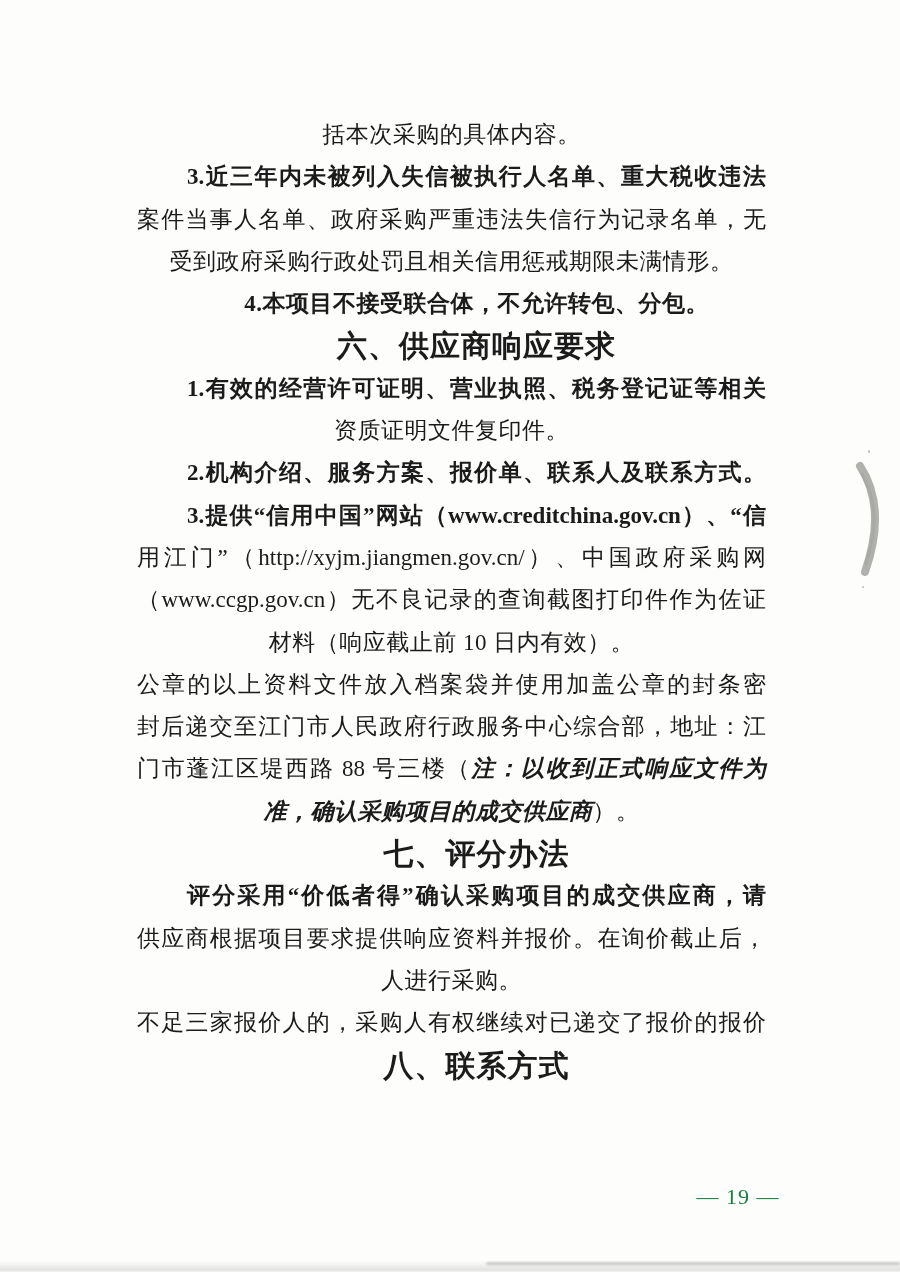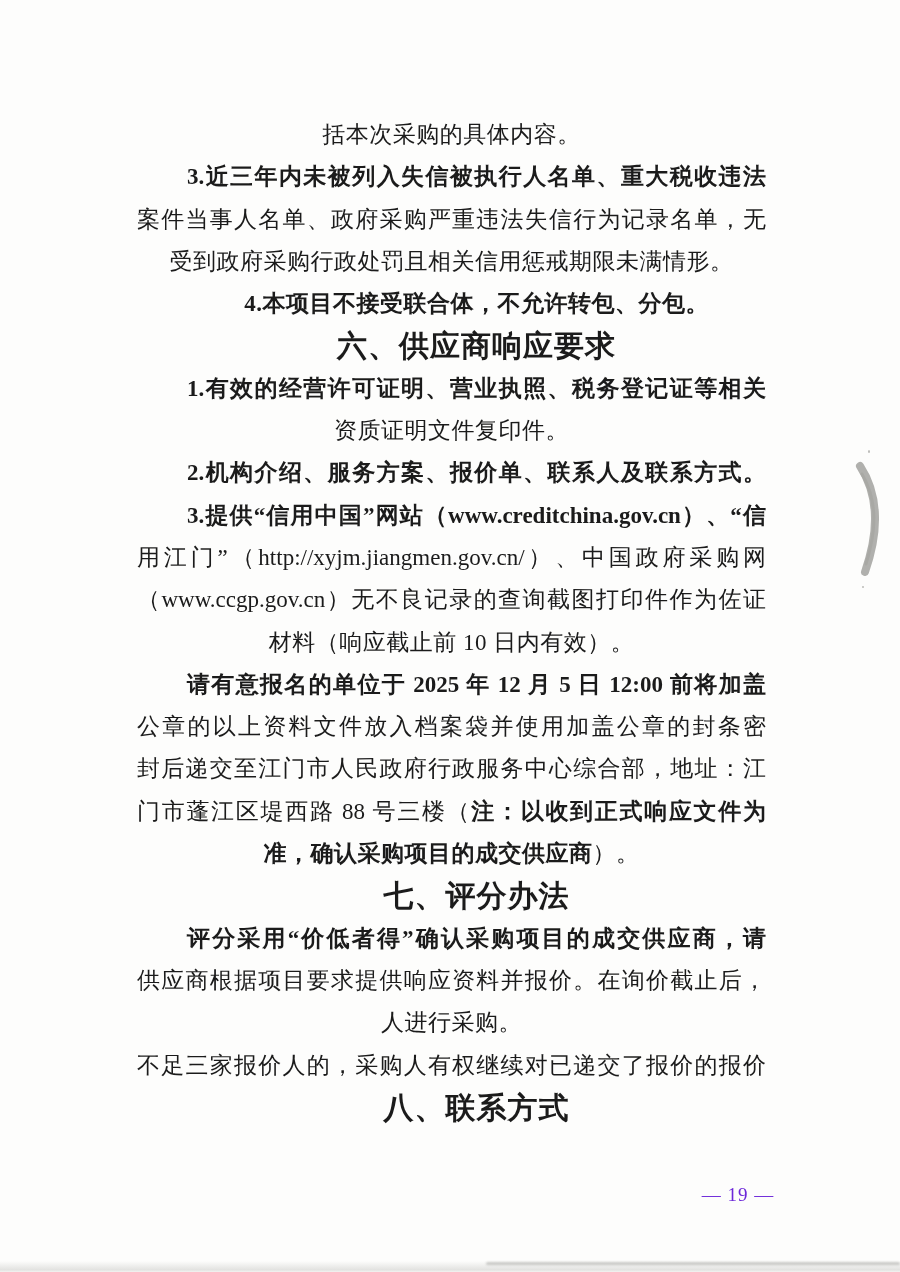--- a/index.html
+++ b/index.html
@@ -44,30 +44,31 @@
     font-weight: bold;
   }
   .line.heading {
     font-family: "Liberation Sans", "DejaVu Sans", sans-serif;
     font-weight: 700;
     font-size: 30px;
     letter-spacing: 1px;
   }
   .line .b {
     font-weight: 700;
+    font-style: italic;
   }
   .page-number {
     position: absolute;
     top: 1184px;
     left: 688px;
     width: 100px;
     text-align: center;
-    font-size: 19px;
+    font-size: 22px;
     letter-spacing: 1px;
-    color: #6d28d9;
+    color: #15803d;
   }
   .scan-mark {
     position: absolute;
     left: 850px;
     top: 460px;
     width: 40px;
     height: 120px;
     opacity: 0.78;
     filter: blur(0.5px);
   }
@@ -110,21 +111,20 @@
       <div class="line"><span>受到政府采购行政处罚且相关信用惩戒期限未满情形。</span></div>
       <div class="line indent"><span>4.本项目不接受联合体，不允许转包、分包。</span></div>
       <div class="line heading indent"><span>六、供应商响应要求</span></div>
       <div class="line indent justify"><span>1.有效的经营许可证明、营业执照、税务登记证等相关</span></div>
       <div class="line"><span>资质证明文件复印件。</span></div>
       <div class="line indent justify"><span>2.机构介绍、服务方案、报价单、联系人及联系方式。</span></div>
       <div class="line indent justify"><span>3.提供“信用中国”网站（www.creditchina.gov.cn）、“信</span></div>
       <div class="line justify"><span>用江门”（http://xyjm.jiangmen.gov.cn/）、中国政府采购网</span></div>
       <div class="line justify"><span>（www.ccgp.gov.cn）无不良记录的查询截图打印件作为佐证</span></div>
       <div class="line"><span>材料（响应截止前 10 日内有效）。</span></div>
-      <div class="line indent justify"><span>请有意报名的单位于 2025 年 12 月 5 日 12:00 前将加盖</span></div>
       <div class="line justify"><span>公章的以上资料文件放入档案袋并使用加盖公章的封条密</span></div>
       <div class="line justify"><span>封后递交至江门市人民政府行政服务中心综合部，地址：江</span></div>
       <div class="line justify"><span>门市蓬江区堤西路 88 号三楼（</span><span class="b">注：以收到正式响应文件为</span></div>
       <div class="line"><span class="b">准，确认采购项目的成交供应商</span><span>）。</span></div>
       <div class="line heading indent"><span>七、评分办法</span></div>
       <div class="line indent justify"><span>评分采用“价低者得”确认采购项目的成交供应商，请</span></div>
       <div class="line justify"><span>供应商根据项目要求提供响应资料并报价。在询价截止后，</span></div>
       <div class="line"><span>人进行采购。</span></div>
       <div class="line justify"><span>不足三家报价人的，采购人有权继续对已递交了报价的报价</span></div>
       <div class="line heading indent"><span>八、联系方式</span></div>

